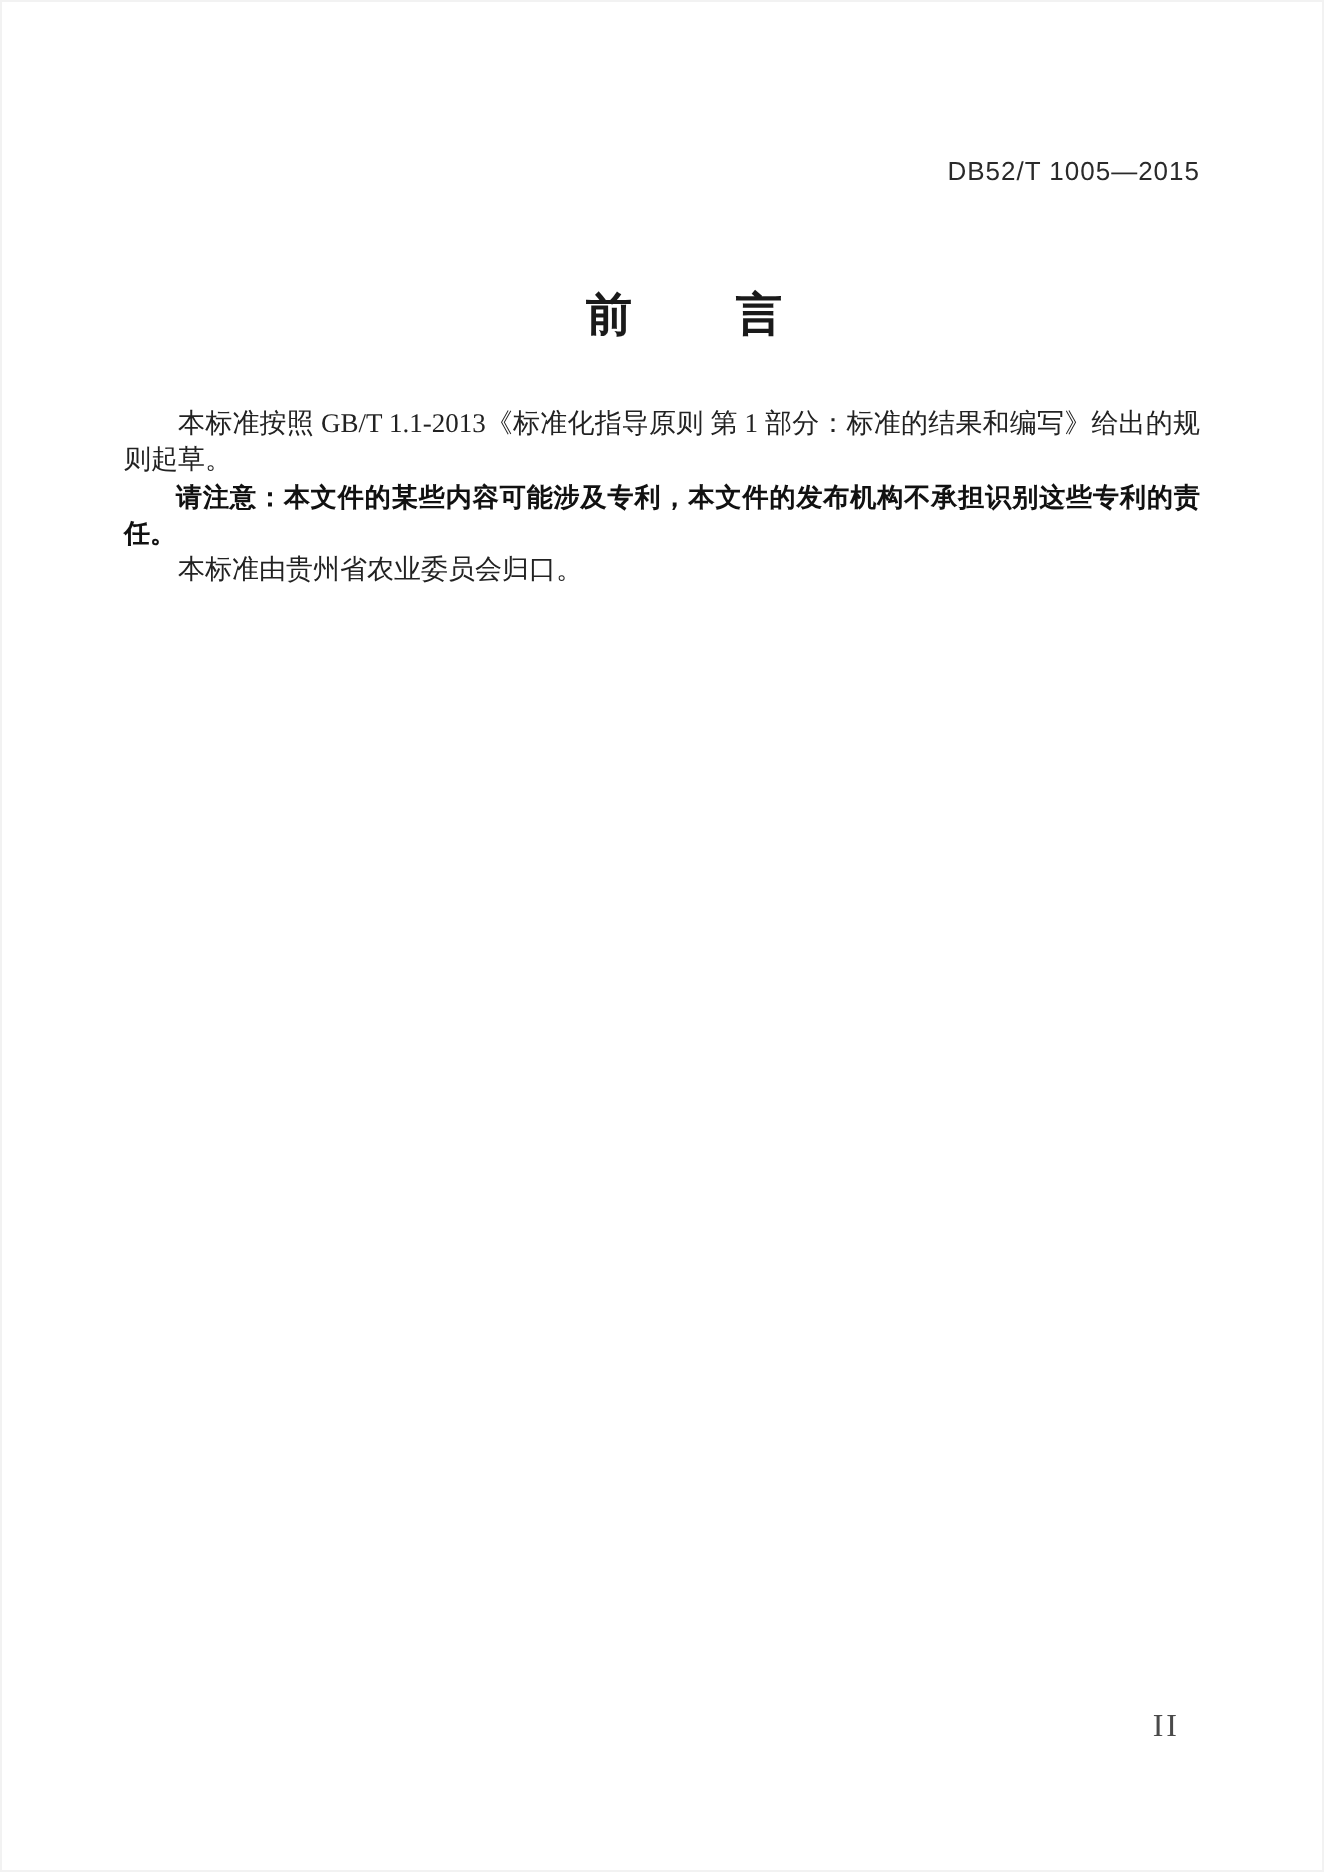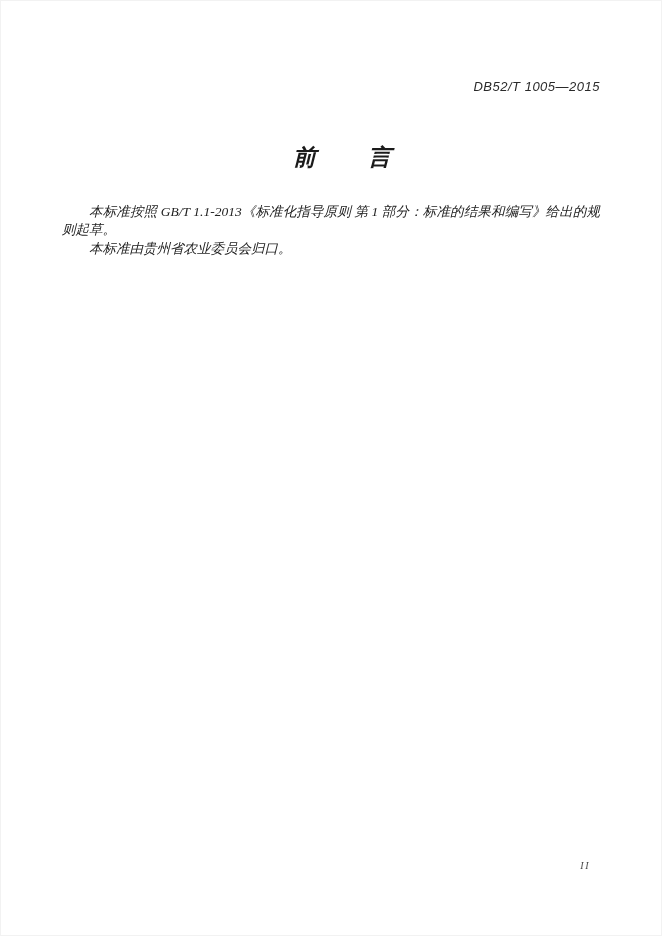--- a/index.html
+++ b/index.html
@@ -1,15 +1,15 @@
 <!DOCTYPE html>
 <html><head>
 <meta charset="utf-8">
 <style>
-  * { margin: 0; padding: 0; box-sizing: border-box; font-style: italic; }
+  * { margin: 0; padding: 0; box-sizing: border-box; }
   html, body { background: #fff; }
   .page {
     position: relative;
     width: 662px;
     height: 936px;
     background: #ffffff;
     font-family: "Liberation Serif", "DejaVu Serif", serif;
     color: #1c1c1c;
     overflow: hidden;
     box-shadow: inset 0 0 0 1px #f2f2f2;
@@ -63,38 +63,39 @@
   }
   .doc-footer {
     position: absolute;
     top: 855px;
     left: 0;
     right: 72px;
     text-align: right;
   }
   .page-number {
     font-family: "Liberation Serif", "DejaVu Serif", serif;
-    font-size: 10px;
+    font-size: 16px;
     letter-spacing: 1.5px;
     color: #4a4a4a;
   }
 </style>
 </head>
 <body>
 
 <div class="page">
 
   <div class="doc-header">
     <span class="doc-number">DB52/T 1005—2015</span>
   </div>
 
   <div class="doc-title">前　　言</div>
 
   <div class="doc-body">
     <p class="para">本标准按照 GB/T 1.1-2013《标准化指导原则 第 1 部分：标准的结果和编写》给出的规则起草。</p>
+    <p class="para notice">请注意：本文件的某些内容可能涉及专利，本文件的发布机构不承担识别这些专利的责任。</p>
     <p class="para">本标准由贵州省农业委员会归口。</p>
   </div>
 
   <div class="doc-footer">
     <span class="page-number">II</span>
   </div>
 
 </div>
 
 </body></html>

